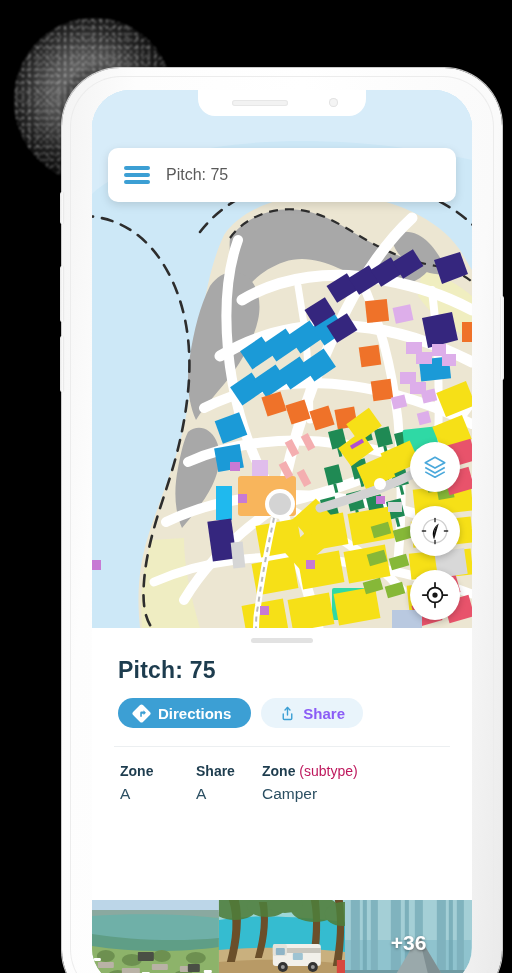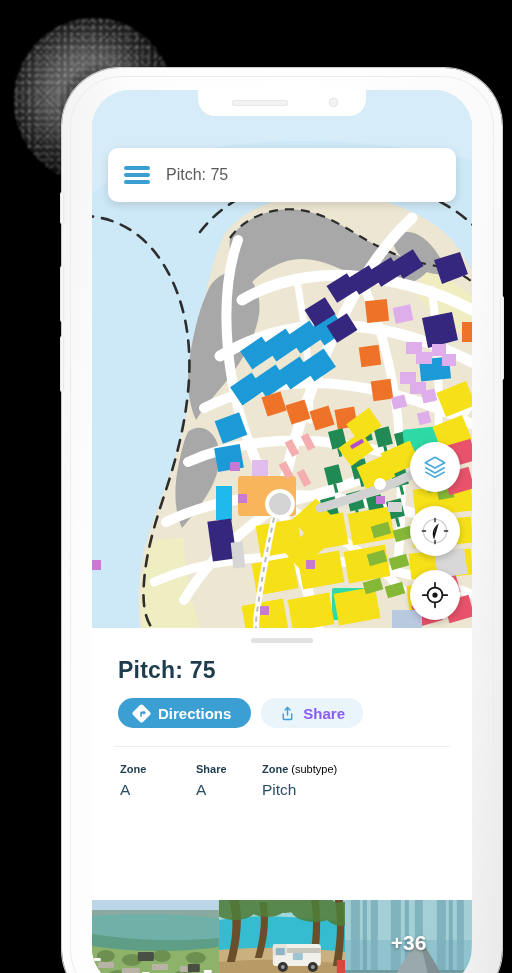--- a/index.html
+++ b/index.html
@@ -128,22 +128,22 @@
     font-family:"Liberation Sans",sans-serif; white-space:nowrap;
   }
   .pill.primary { background:#3c9fd4; color:#fff; padding:0 20px 0 14px; }
   .pill.ghost { background:#e9f4fb; color:#8b5cf6; }
   .divider { height:1px; background:#eceff1; margin:18px 22px 0; }
 
   .meta { display:flex; margin:16px 0 0 28px; }
   .meta-col { }
   .meta-col.zone { width:76px; }
   .meta-col.tier { width:66px; }
-  .meta-h { font-size:11px; font-weight:bold; color:#1d3c4e; }
-  .meta-h .sub { font-weight:normal; color:#000000; }
+  .meta-h { font-size:14px; font-weight:bold; color:#1d3c4e; }
+  .meta-h .sub { font-weight:normal; color:#be185d; }
   .meta-v { font-size:15.5px; color:#2b4f62; margin-top:6px; }
 
   
   .photos { position:absolute; left:0; bottom:0; width:380px; height:86px; display:flex; }
   .photo { width:126.7px; height:86px; position:relative; overflow:hidden; }
   .photo svg { display:block; width:100%; height:100%; }
   .more-badge {
     position:absolute; inset:0; display:flex; align-items:center; justify-content:center;
     color:#fff; font-size:21px; font-weight:bold; text-shadow:0 1px 3px rgba(0,0,0,.4);
   }
@@ -491,21 +491,21 @@
           </div>
           <div class="meta-col tier">
             <div class="meta-h">Share</div>
             <div class="meta-v">A</div>
           </div>
           <div class="meta-col type">
             <div class="meta-h">
               <span>Zone</span>
               <span class="sub">(subtype)</span>
             </div>
-            <div class="meta-v">Pitch</div>
+            <div class="meta-v">Camper</div>
           </div>
         </div>
 
         <div class="photos">
           <div class="photo">
             <svg viewBox="0 0 127 86" preserveAspectRatio="xMidYMid slice">
               <rect width="127" height="86" fill="#8fb87a"></rect>
               <rect width="127" height="12" fill="#bcd6e8"></rect>
               <path d="M0 10 H127 V18 C96 15 60 14 0 17 Z" fill="#8aa9a0"></path>
               <path d="M0 16 C40 13 92 14 127 18 V40 C88 44 40 44 0 38 Z" fill="#6fb0a8"></path>

